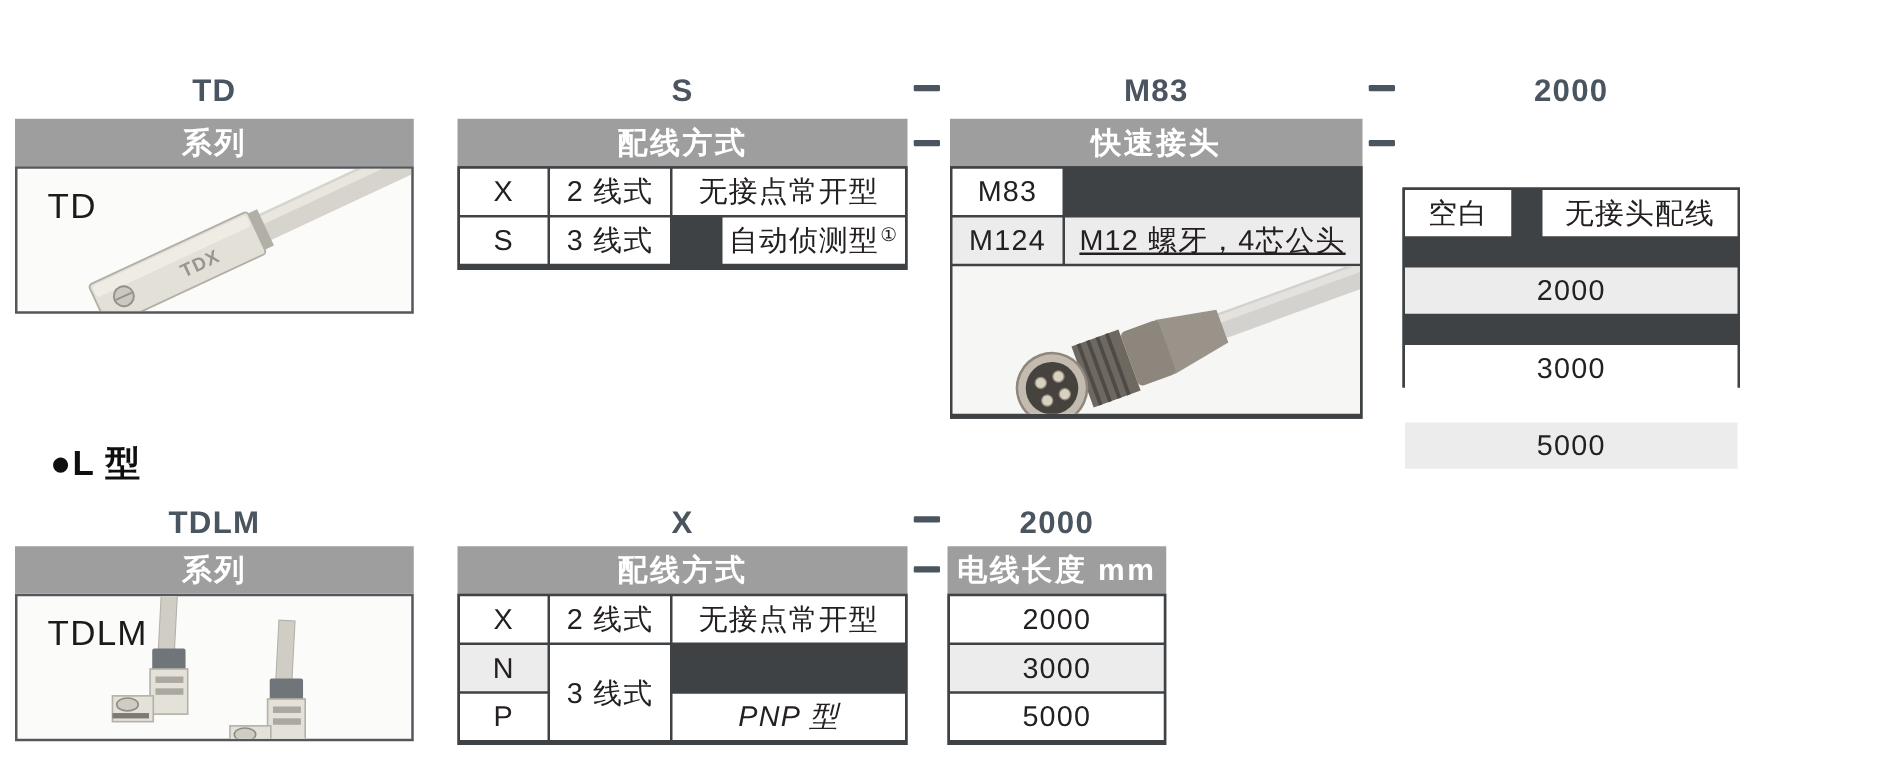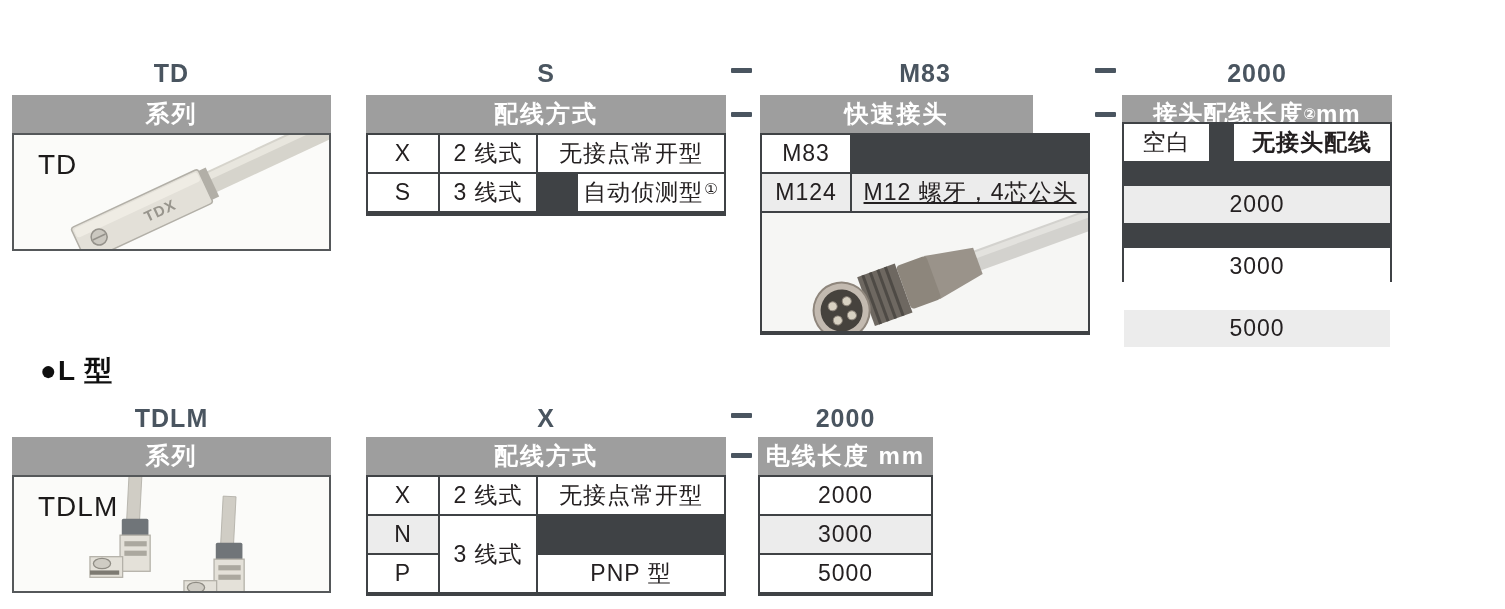--- a/index.html
+++ b/index.html
@@ -80,21 +80,21 @@
     <div class="cell" style="grid-area:1/2;">2 线式</div>
     <div class="cell" style="grid-area:1/3;">无接点常开型</div>
     <div class="cell" style="grid-area:2/1;">S</div>
     <div class="cell" style="grid-area:2/2;">3 线式</div>
     <div class="cell" style="grid-area:2/3;margin-left:40px;">
       <span>自动侦测型</span>
         <sup>①</sup>
     </div>
   </div>
 
-  <div class="thead" style="left:760px;top:95px;width:273px;">快速接头</div>
+  <div class="thead" style="left:760px;top:95px;width:330px;">快速接头</div>
   <div class="tbody" style="left:760px;top:133px;width:330px;height:202px;grid-template-columns:88px 1fr;grid-template-rows:37px 37px 118px;">
     <div class="cell" style="grid-area:1/1;">M83</div>
     <div class="cell alt" style="grid-area:2/1;">M124</div>
     <div class="cell alt" style="grid-area:2/2;text-decoration:underline;">M12 螺牙，4芯公头</div>
     <div class="cell" style="grid-area:3/1/4/3;background:#f6f6f4;padding:0;">
       <svg width="326" height="118" viewBox="0 0 326 118">
         <g transform="translate(6,-8) rotate(-20 130 85)">
           <rect x="212" y="74" width="140" height="21" fill="#d3d2ce"></rect>
           <rect x="212" y="76" width="140" height="6" fill="#e3e2de"></rect>
           <polygon points="166,62 215,71 215,99 166,108" fill="#9a938a"></polygon>
@@ -108,28 +108,23 @@
           <circle cx="70" cy="85" r="21" fill="#46423d"></circle>
           <circle cx="63" cy="78" r="4.5" fill="#d8d1c2" stroke="#8f867c"></circle>
           <circle cx="78" cy="78" r="4.5" fill="#d8d1c2" stroke="#8f867c"></circle>
           <circle cx="63" cy="93" r="4.5" fill="#d8d1c2" stroke="#8f867c"></circle>
           <circle cx="78" cy="93" r="4.5" fill="#d8d1c2" stroke="#8f867c"></circle>
         </g>
       </svg>
     </div>
   </div>
 
-  <div class="thead" style="left:1122px;top:95px;width:270px;letter-spacing:1px;">
-    <span>接头配线长度</span>
-      <sup>②</sup>
-      <span>mm</span>
-  </div>
-  <div class="tbody" style="left:1122px;top:122px;width:270px;height:160px;grid-template-columns:85px 1fr;grid-template-rows:37px 37px 37px 37px;gap:25px;">
+  <div class="tbody" style="left:1122px;top:150px;width:270px;height:160px;grid-template-columns:85px 1fr;grid-template-rows:37px 37px 37px 37px;gap:25px;">
     <div class="cell" style="grid-area:1/1;">空白</div>
-    <div class="cell" style="grid-area:1/2;font-weight:bold;">无接头配线</div>
+    <div class="cell" style="grid-area:1/2;">无接头配线</div>
     <div class="cell alt" style="grid-area:2/1/3/3;">2000</div>
     <div class="cell" style="grid-area:3/1/4/3;">3000</div>
     <div class="cell alt" style="grid-area:4/1/5/3;">5000</div>
   </div>
 
   <div class="sec-title" style="left:8px;top:352px;margin-left:32px;">●L 型</div>
 
   <div class="code" style="left:12px;top:403px;width:319px;">TDLM</div>
   <div class="code" style="left:366px;top:403px;width:360px;">X</div>
   <div class="dash" style="left:731px;top:413px;"></div>
@@ -158,21 +153,21 @@
   </div>
 
   <div class="thead" style="left:366px;top:437px;width:360px;">配线方式</div>
   <div class="tbody" style="left:366px;top:475px;width:360px;height:121px;grid-template-columns:70px 96px 1fr;grid-template-rows:37px 37px 37px;">
     <div class="cell" style="grid-area:1/1;">X</div>
     <div class="cell" style="grid-area:1/2;">2 线式</div>
     <div class="cell" style="grid-area:1/3;">无接点常开型</div>
     <div class="cell alt" style="grid-area:2/1;">N</div>
     <div class="cell" style="grid-area:2/2/4/3;">3 线式</div>
     <div class="cell" style="grid-area:3/1;">P</div>
-    <div class="cell" style="grid-area:3/3;">PNP 型</div>
+    <div class="cell" style="grid-area:3/3;font-style:italic;">PNP 型</div>
   </div>
 
   <div class="thead" style="left:758px;top:437px;width:175px;">电线长度 mm</div>
   <div class="tbody" style="left:758px;top:475px;width:175px;height:121px;grid-template-columns:1fr;grid-template-rows:37px 37px 37px;">
     <div class="cell" style="grid-area:1/1;">2000</div>
     <div class="cell alt" style="grid-area:2/1;">3000</div>
     <div class="cell" style="grid-area:3/1;">5000</div>
   </div>
 
 </div>

